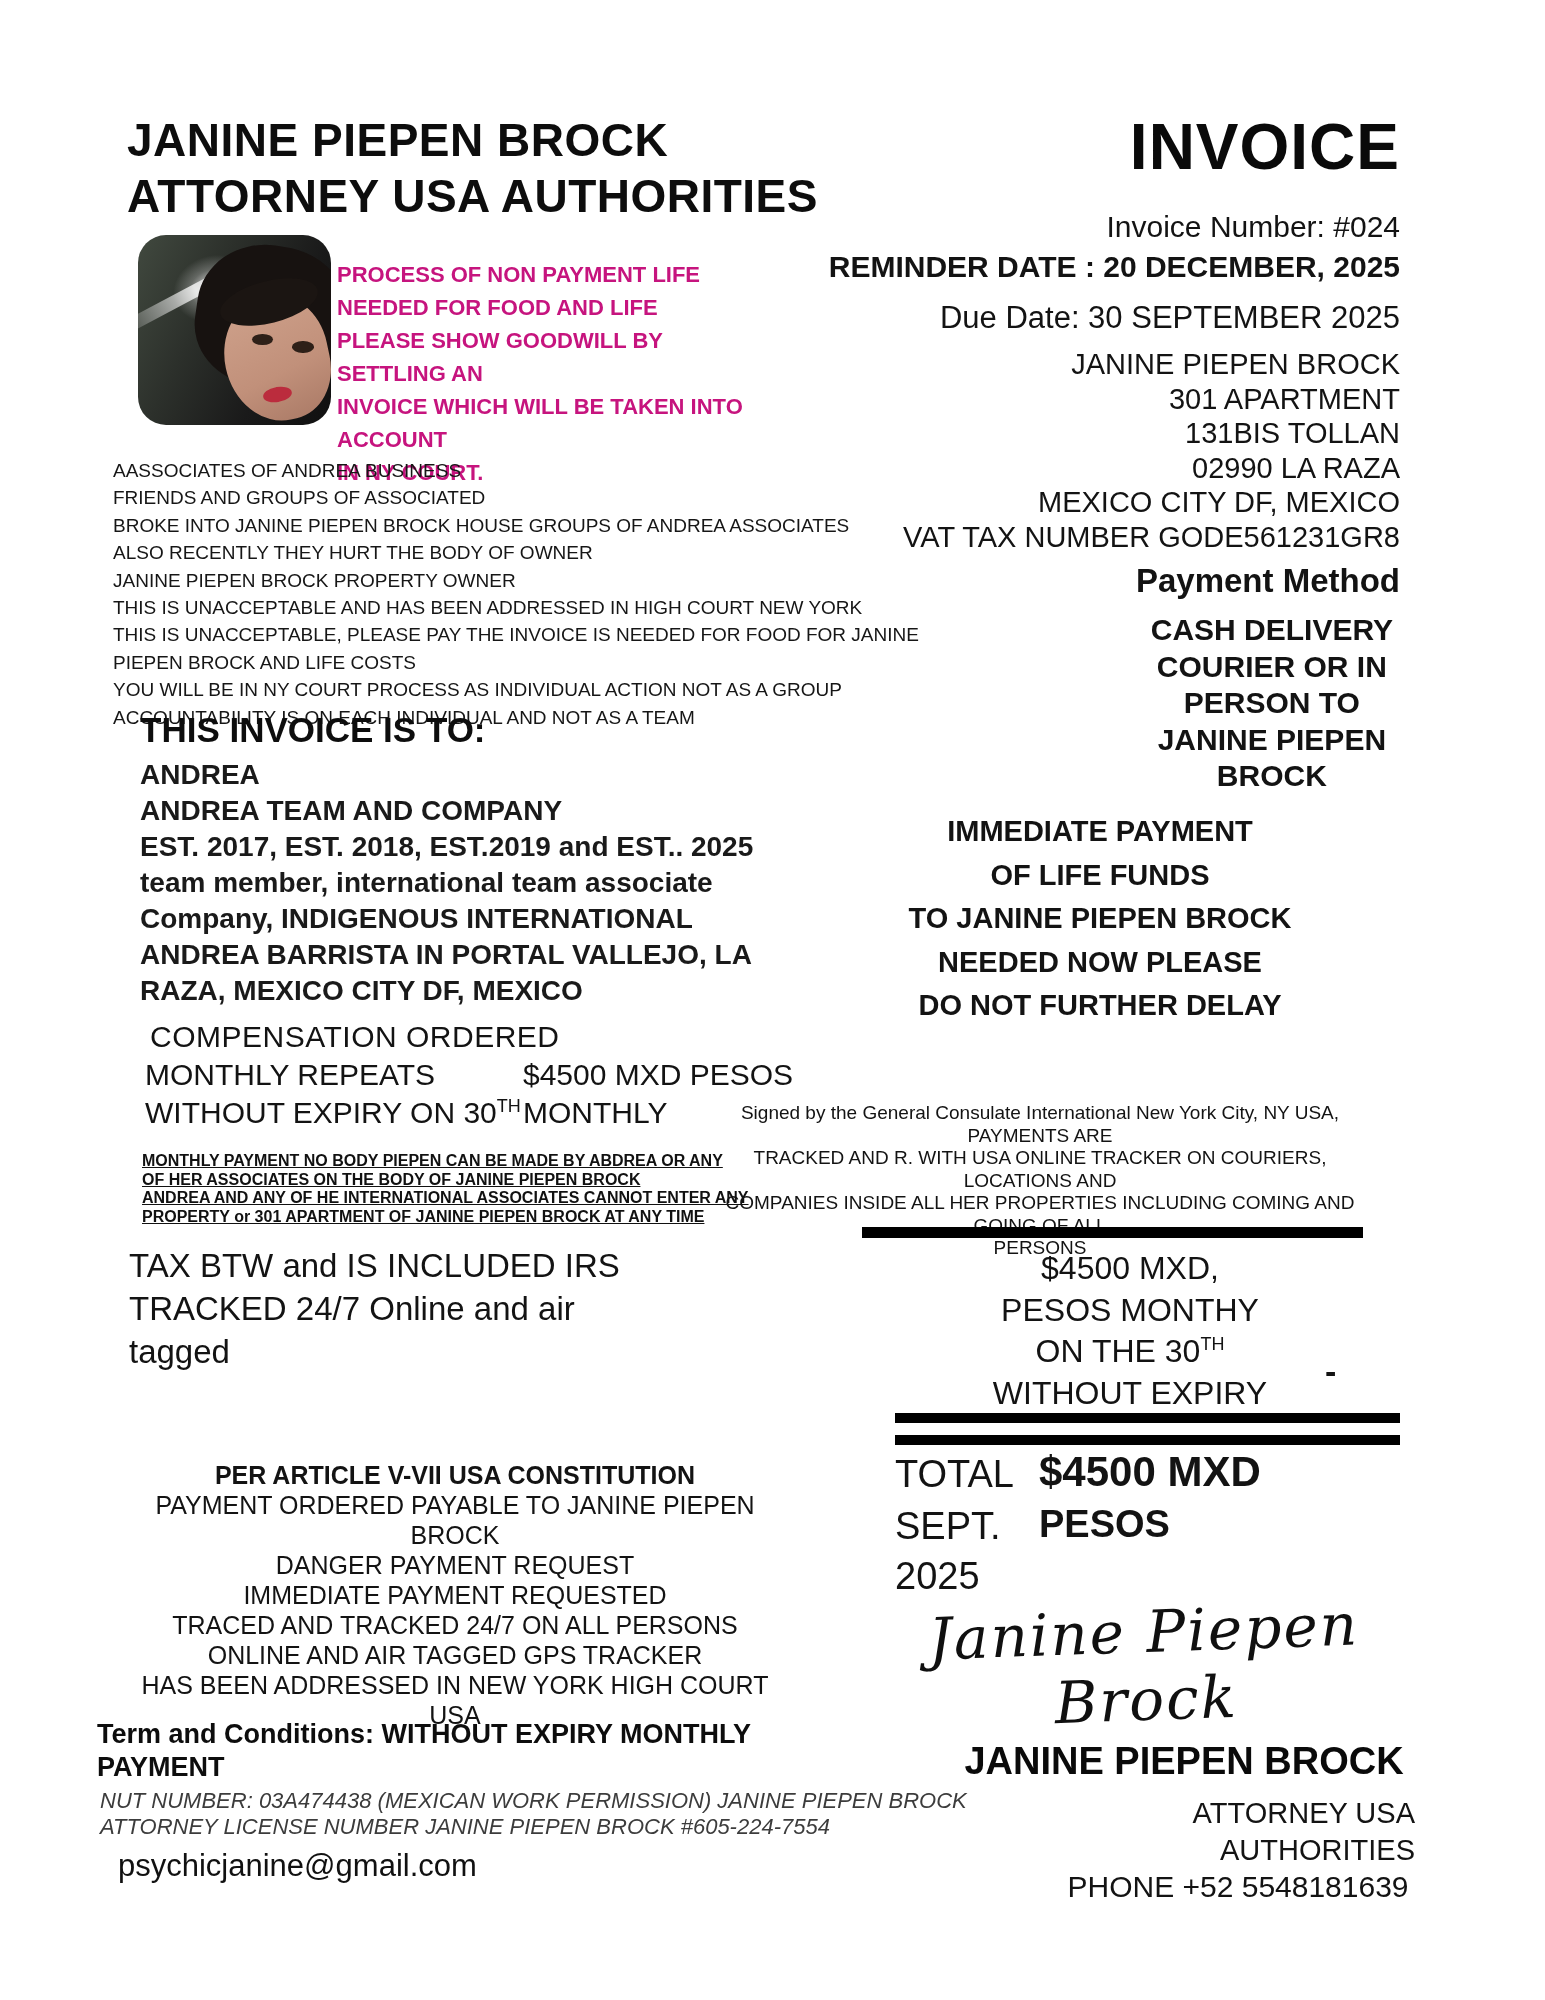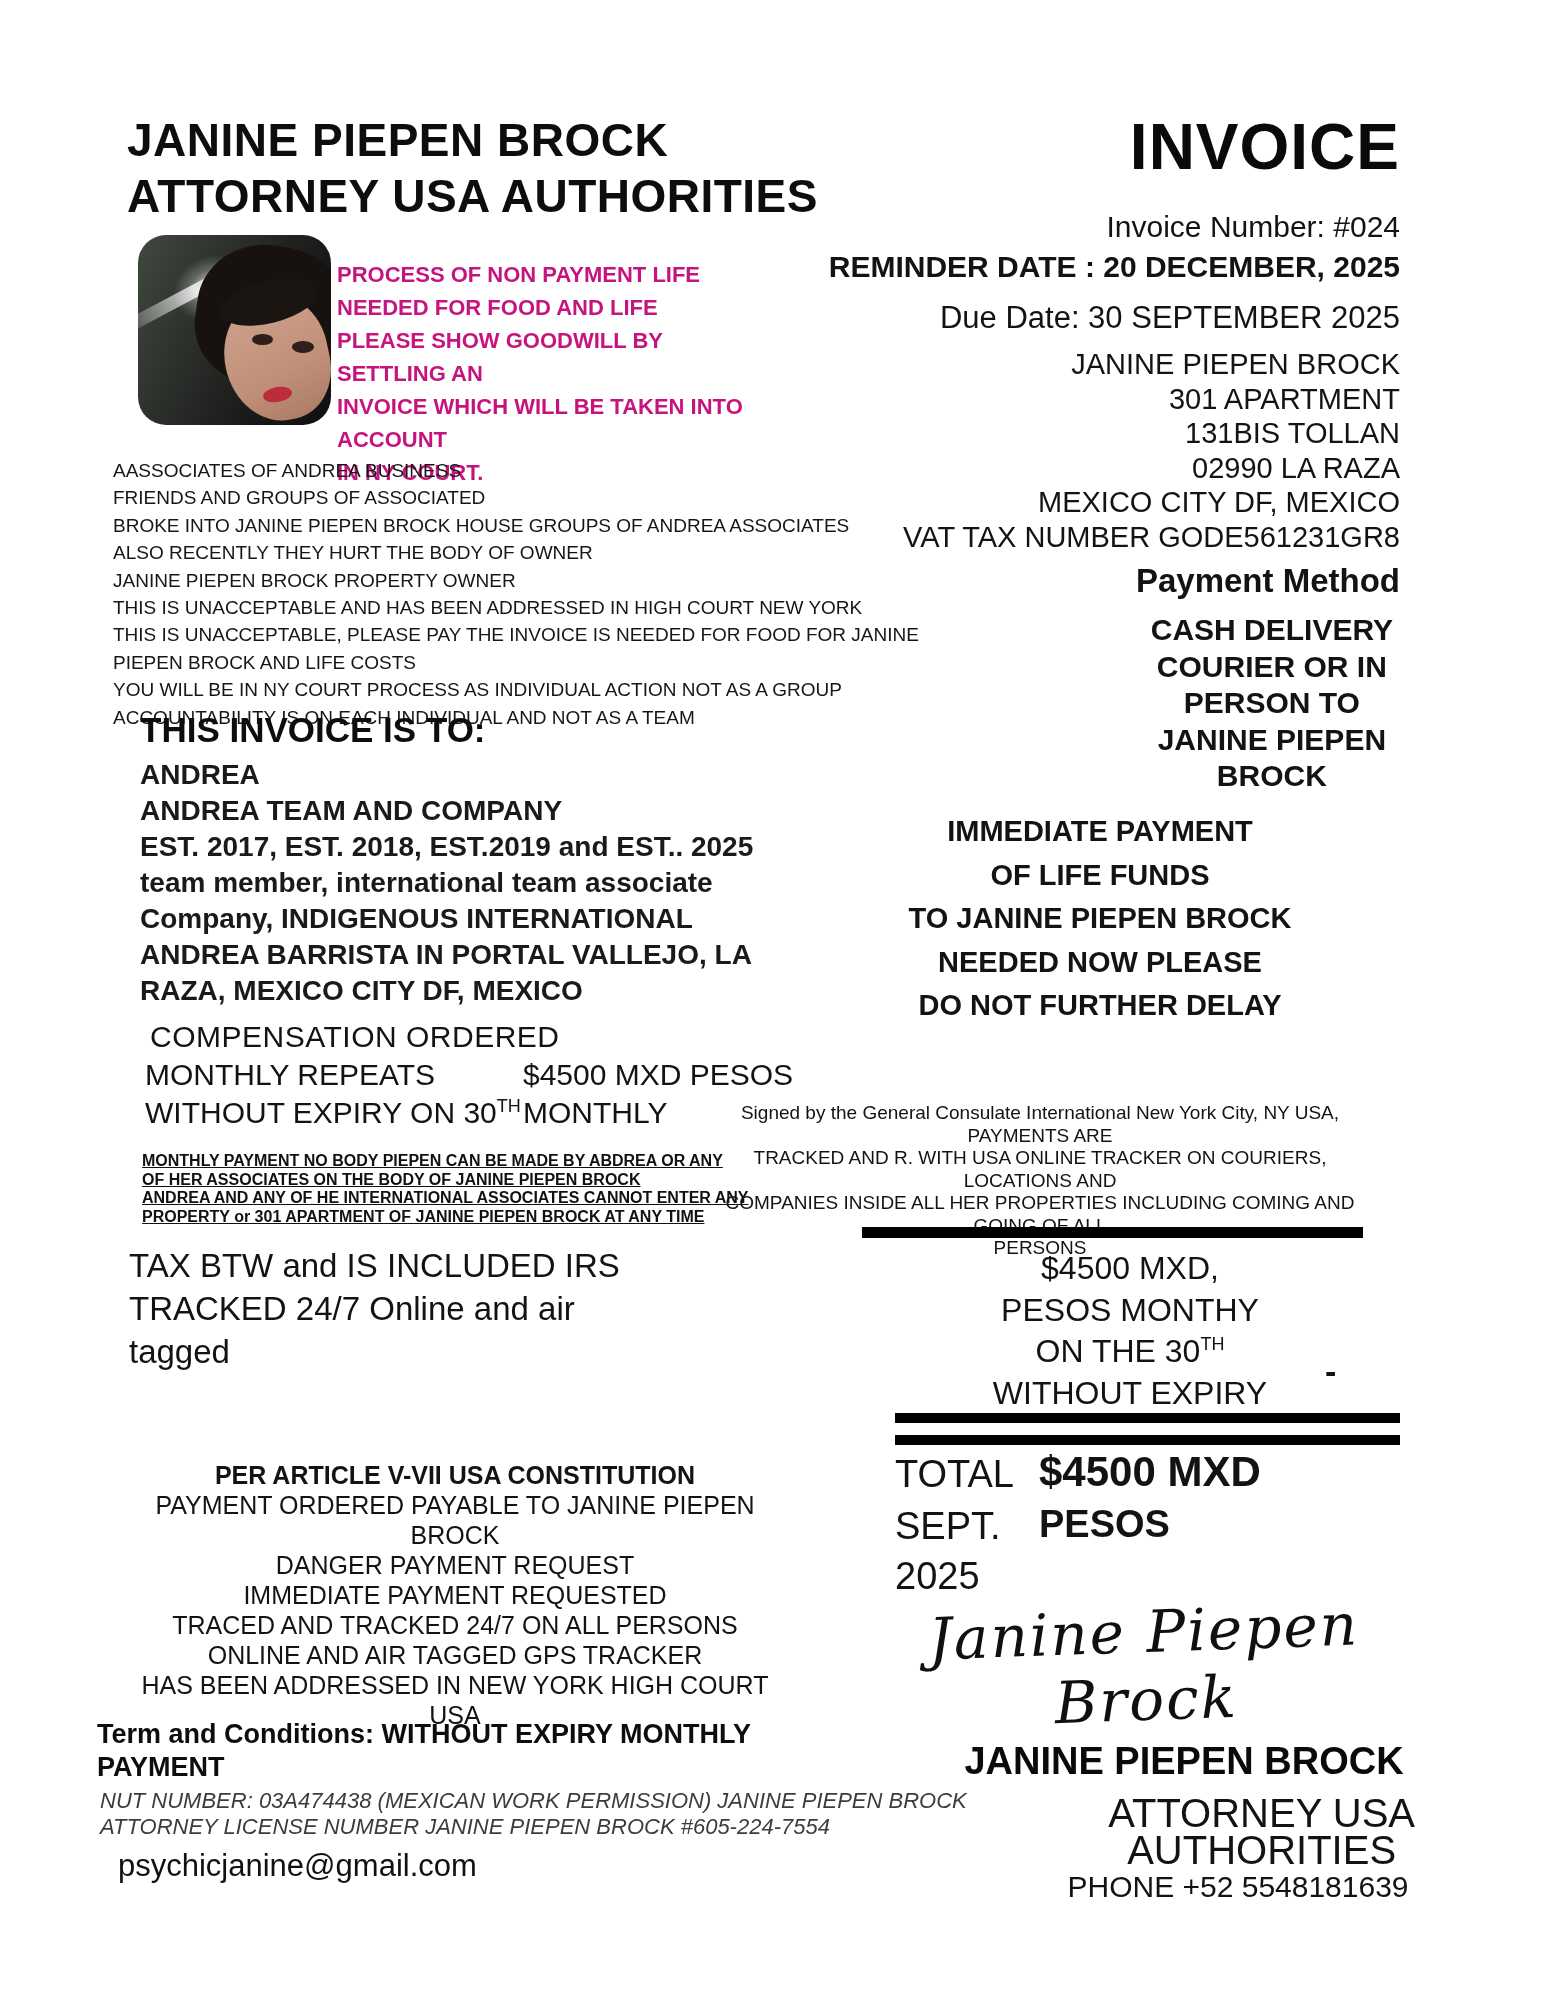--- a/index.html
+++ b/index.html
@@ -90,22 +90,22 @@
   .total-value{position:absolute;left:1039px;top:1448px;font-size:42px;font-weight:800;}
   .sept-label{position:absolute;left:895px;top:1505px;font-size:38px;font-weight:400;}
   .pesos-value{position:absolute;left:1039px;top:1503px;font-size:38px;font-weight:800;}
   .year-label{position:absolute;left:895px;top:1555px;font-size:38px;font-weight:400;}
 
   .sig-script{position:absolute;left:860px;width:570px;top:1598px;text-align:center;
               font-family:"DejaVu Serif",serif;font-style:italic;font-size:58px;
               letter-spacing:2px;transform:rotate(-2deg);color:#101010;}
   .sig-name{position:absolute;left:924px;width:520px;top:1740px;text-align:center;
             font-size:38px;font-weight:800;color:#0a0a0a;}
-  .sig-org{position:absolute;right:130px;top:1795px;font-size:40px;font-weight:400;
-           line-height:37px;text-align:center;margin-left:32px;}
+  .sig-org{position:absolute;right:130px;top:1795px;font-size:29px;font-weight:400;
+           line-height:37px;text-align:right;margin-left:32px;}
   .sig-phone{position:absolute;left:1038px;width:400px;top:1870px;font-size:30px;font-weight:400;
              text-align:center;}
 </style>
 </head>
 <body>
 
 <div class="page">
 
   <div class="doc-title">
     <div>JANINE PIEPEN BROCK</div>

